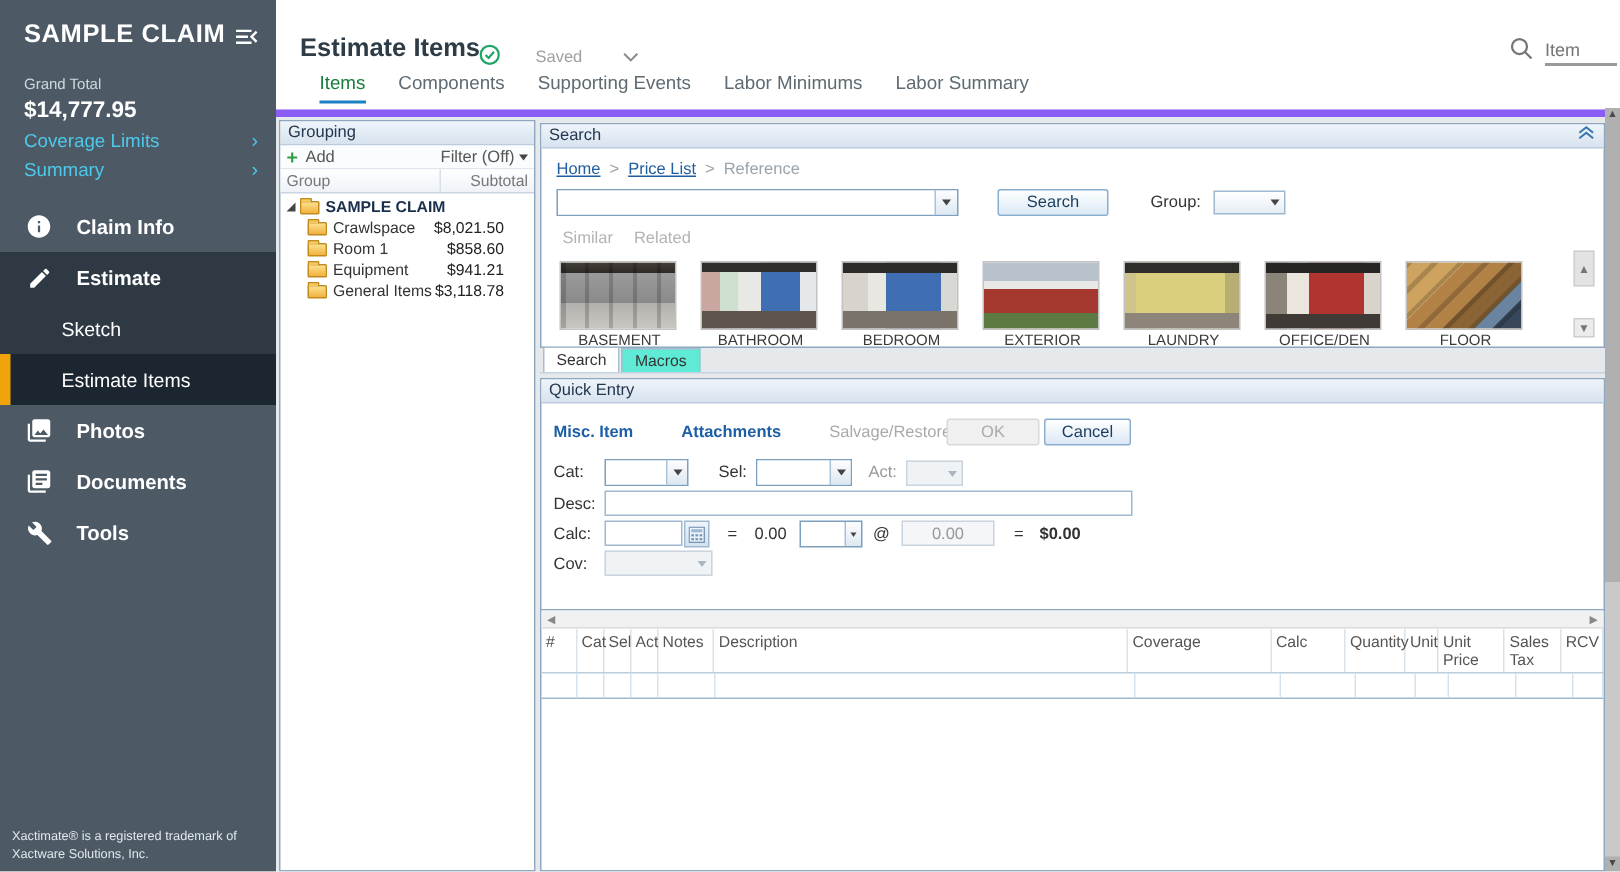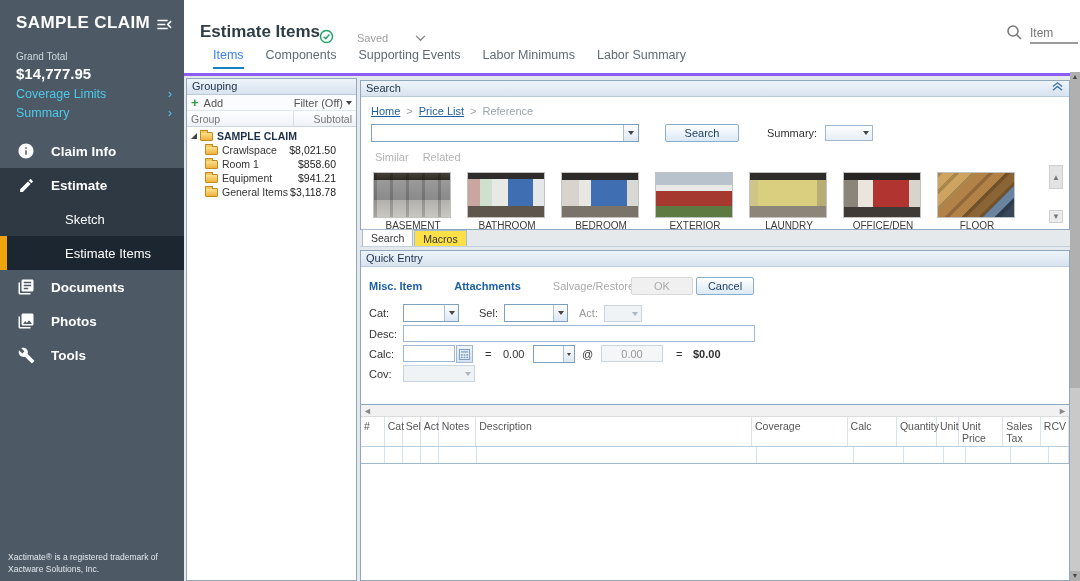--- a/index.html
+++ b/index.html
@@ -13,40 +13,40 @@
   .sb-collapse { cursor:pointer; margin-top:2px; }
   .sb-total { padding:14px 16px 2px 16px; }
   .sb-total-label { font-size:10px; color:#cfd8dc; }
   .sb-total-value { font-size:15px; font-weight:bold; margin-top:3px; }
   .sb-link { display:flex; justify-content:space-between; align-items:center; padding:2px 12px 2px 16px; font-size:12.5px; color:#4cc9ea; cursor:pointer; }
   .sb-link .chev { font-size:13px; color:#4cc9ea; }
   .sb-menu { margin-top:12px; }
   .mi { position:relative; height:34px; display:flex; align-items:center; padding-left:17px; gap:16px; font-size:13.5px; font-weight:bold; cursor:pointer; }
   .mi .ic { width:18px; height:18px; flex:0 0 18px; display:flex; align-items:center; justify-content:center; }
   .mi-group { background:#2e3944; }
-  .mi-sub { padding-left:65px; font-weight:normal; font-size:13px; }
+  .mi-sub { padding-left:41px; font-weight:normal; font-size:13px; }
   .mi-selected { background:#1c2630; }
   .mi-selected::before { content:""; position:absolute; left:0; top:0; bottom:0; width:7px; background:#f0a30a; }
   .mi-badge { position:absolute; right:14px; color:#f4511e; font-weight:bold; font-size:15px; }
   .sb-save { position:absolute; left:0; right:0; bottom:34px; display:flex; align-items:center; gap:16px; padding-left:17px; height:32px; font-size:14px; font-weight:bold; cursor:pointer; }
   .sb-foot { position:absolute; left:8px; right:2px; bottom:6px; font-size:8.5px; color:#e2e8ec; line-height:1.35; }
 
   
   #main { position:absolute; left:184px; top:0; right:0; height:581px; background:#fff; }
   .top-title-row { position:relative; height:48px; background:#fff; }
   .page-title { position:absolute; left:16px; top:22px; font-size:17px; font-weight:bold; color:#2e3c46; }
   .saved-wrap { position:absolute; left:135px; top:29px; display:flex; align-items:center; gap:23px; cursor:pointer; }
   .saved-label { color:#9e9e9e; font-size:11px; }
   .item-search { position:absolute; right:2px; top:24px; display:flex; align-items:center; gap:7px; }
   .item-search input { border:none; outline:none; border-bottom:2px solid #9a9a9a; width:48px; font-size:12px; color:#666; padding:2px 0; font-family:inherit; }
   .tab-row { display:flex; gap:22px; padding-left:29px; height:25px; align-items:flex-start; background:#fff; }
   .tab { font-size:12.5px; color:#5f6b73; padding-bottom:5px; cursor:pointer; }
-  .tab.active { color:#3b82f6; border-bottom:2px solid #1a80c4; }
-
-  #content { position:absolute; left:0; top:73px; right:10px; bottom:0; background:#e6e9ec; border-top:3px solid #8b5cf6; }
+  .tab.active { color:#15803d; border-bottom:2px solid #1a80c4; }
+
+  #content { position:absolute; left:0; top:73px; right:10px; bottom:0; background:#e6e9ec; border-top:5px solid #8b5cf6; }
   .panel { background:#fff; border:1px solid #8fa8c0; position:absolute; }
   .panel-hd { height:16px; line-height:15px; padding:0 5px; font-size:11px; color:#23374f; background:linear-gradient(#eef4fa,#d8e3ef); border-bottom:1px solid #b9cbdd; display:flex; justify-content:space-between; align-items:center; }
 
   
   #grouping { left:2px; top:2px; width:171px; bottom:0; }
   .grp-add { height:16px; display:flex; align-items:center; font-size:11px; color:#555; background:#fbfcfe; border-bottom:1px solid #dfe7ef; padding:0 4px; cursor:pointer; }
   .grp-add .plus { color:#2f9e41; font-weight:bold; font-size:13px; margin-right:5px; }
   .grp-filter { margin-left:auto; display:flex; align-items:center; gap:3px; cursor:pointer; }
   .grp-cols { height:16px; display:flex; font-size:10.5px; color:#777; background:linear-gradient(#fff,#eef2f7); border-bottom:1px solid #c9d6e2; }
   .grp-cols .c1 { flex:1; padding:2px 0 0 4px; border-right:1px solid #d7dfe8; }
@@ -85,21 +85,21 @@
   .t3 .art { background:linear-gradient(180deg,#b7c2cc 0 28%, #e8e8e6 28% 40%, #a5392f 40% 76%, #5d7a42 76%); }
   .t4 .art { background:linear-gradient(180deg,#2e2d2a 0 16%, rgba(0,0,0,0) 16% 76%, #8d8579 76%), linear-gradient(90deg,#cfc48a 0 10%, #d9cf7e 10% 88%, #b8ad72 88%); }
   .t5 .art { background:linear-gradient(180deg,#262524 0 16%, rgba(0,0,0,0) 16% 78%, #3f3a35 78%), linear-gradient(90deg,#8a8578 0 18%, #eae6de 18% 38%, #b23430 38% 86%, #d8d4cc 86%); }
   .t6 .art { background:repeating-linear-gradient(135deg, rgba(0,0,0,.18) 0 3px, rgba(0,0,0,0) 3px 12px), linear-gradient(135deg,#cda35f 0 32%,#b28146 32% 56%,#8a6434 56% 74%,#6a84a0 74% 84%,#38485a 84%); }
   .gal-scroll { position:absolute; right:6px; top:84px; width:14px; height:58px; }
   .gal-btn { width:14px; height:24px; background:#e3e3e3; border:1px solid #cfcfcf; color:#777; font-size:8px; display:flex; align-items:center; justify-content:center; cursor:pointer; }
   .gal-btn.dn { height:13px; margin-top:21px; background:#ececec; }
 
   
   .btab-strip { position:absolute; left:176px; top:154px; right:0; height:17px; display:flex; align-items:flex-end; gap:1px; padding-left:2px; border-bottom:1px solid #c3d2e0; background:#e6e9ec; }
-  .btab { height:16px; padding:0 8px; font-size:10.5px; color:#333; background:#fde047; border:1px solid #a9bccd; border-bottom:none; display:flex; align-items:center; cursor:pointer; }
+  .btab { height:16px; padding:0 8px; font-size:10.5px; color:#333; background:#5eead4; border:1px solid #a9bccd; border-bottom:none; display:flex; align-items:center; cursor:pointer; }
   .btab.active { background:#fff; height:17px; }
 
   
   #quickEntry { left:176px; top:174px; right:0; height:160px; }
   .qe-body { position:relative; height:134px; font-size:11px; }
   .qe-links { position:absolute; top:13px; left:8px; display:flex; gap:32px; }
   .qe-link { color:#1d5fa6; font-weight:bold; cursor:pointer; }
   .qe-link.dis { color:#aaaaaa; font-weight:normal; cursor:default; }
   .ok-btn { position:absolute; left:270px; top:10px; width:62px; background:#f0f0f0; border:1px solid #d9d9d9; color:#ababab; cursor:default; }
   .cancel-btn { position:absolute; left:335px; top:10px; width:58px; }
@@ -176,32 +176,32 @@
       <div class="mi mi-sub">
         <span>Sketch</span>
       </div>
       <div class="mi mi-sub mi-selected">
         <span>Estimate Items</span>
       </div>
     </div>
     <div class="mi">
       <span class="ic">
         <svg width="18" height="18" viewBox="0 0 24 24">
-            <path d="M4 6H2v14c0 1.1.9 2 2 2h14v-2H4V6zm16-4H8c-1.1 0-2 .9-2 2v12c0 1.1.9 2 2 2h12c1.1 0 2-.9 2-2V4c0-1.1-.9-2-2-2zm-1 9H9V9h10v2zm-4 4H9v-2h6v2zm4-8H9V5h10v2z" fill="#fff"></path>
-          </svg>
-      </span>
-      <span>Documents</span>
+            <path d="M22 16V4c0-1.1-.9-2-2-2H8c-1.1 0-2 .9-2 2v12c0 1.1.9 2 2 2h12c1.1 0 2-.9 2-2zm-11-4l2.03 2.71L16 11l4 5H8l3-4zM2 6v14c0 1.1.9 2 2 2h14v-2H4V6H2z" fill="#fff"></path>
+          </svg>
+      </span>
+      <span>Photos</span>
     </div>
     <div class="mi">
       <span class="ic">
         <svg width="18" height="18" viewBox="0 0 24 24">
-            <path d="M22 16V4c0-1.1-.9-2-2-2H8c-1.1 0-2 .9-2 2v12c0 1.1.9 2 2 2h12c1.1 0 2-.9 2-2zm-11-4l2.03 2.71L16 11l4 5H8l3-4zM2 6v14c0 1.1.9 2 2 2h14v-2H4V6H2z" fill="#fff"></path>
-          </svg>
-      </span>
-      <span>Photos</span>
+            <path d="M4 6H2v14c0 1.1.9 2 2 2h14v-2H4V6zm16-4H8c-1.1 0-2 .9-2 2v12c0 1.1.9 2 2 2h12c1.1 0 2-.9 2-2V4c0-1.1-.9-2-2-2zm-1 9H9V9h10v2zm-4 4H9v-2h6v2zm4-8H9V5h10v2z" fill="#fff"></path>
+          </svg>
+      </span>
+      <span>Documents</span>
     </div>
     <div class="mi">
       <span class="ic">
         <svg width="17" height="17" viewBox="0 0 24 24">
             <path d="M22.7 19l-9.1-9.1c.9-2.3.4-5-1.5-6.9-2-2-5-2.4-7.4-1.3L9 6 6 9 1.6 4.7C.4 7.1.9 10.1 2.9 12.1c1.9 1.9 4.6 2.4 6.9 1.5l9.1 9.1c.4.4 1 .4 1.4 0l2.3-2.3c.5-.4.5-1.1.1-1.4z" fill="#fff"></path>
           </svg>
       </span>
       <span>Tools</span>
     </div>
   </div>
@@ -312,21 +312,21 @@
         <span class="crumb-cur">Reference</span>
       </div>
       <div class="search-row">
         <span class="combo" style="width:268px;">
           <input type="text" style="">
           <span class="dd-btn">
               <span class="arrow-dn"></span>
             </span>
         </span>
         <button class="btn search-btn">Search</button>
-        <span class="filter-label">Summary:</span>
+        <span class="filter-label">Group:</span>
         <span class="filter-dd">
             <span class="arrow-dn"></span>
           </span>
       </div>
       <div class="sim-row">
         <span>Similar</span>
         <span>Related</span>
       </div>
       <div class="thumb-row">
         <div class="thumb t0">

